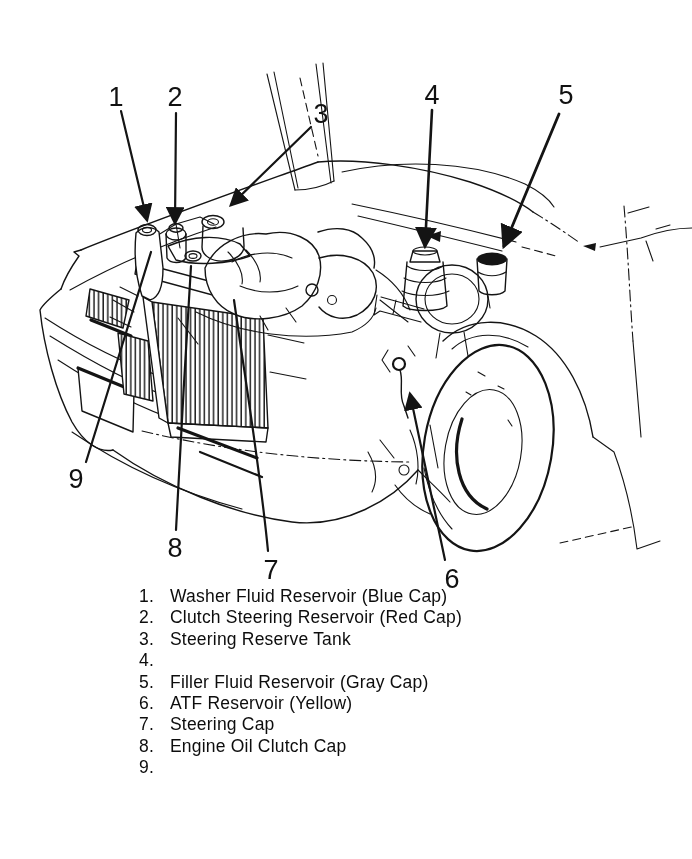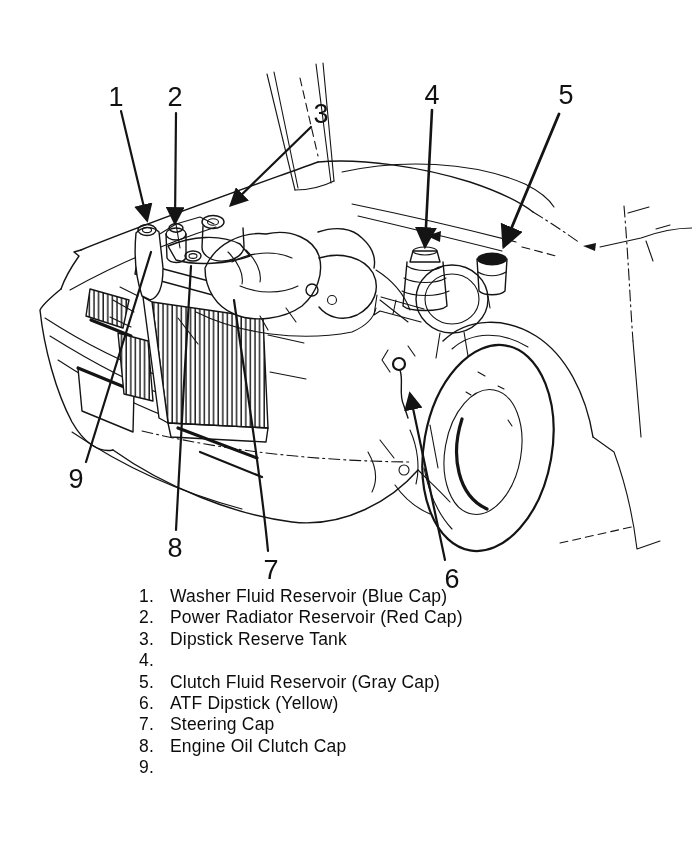--- a/index.html
+++ b/index.html
@@ -243,36 +243,36 @@
     </g>
   </svg>
 
   <div class="legend">
     <div class="legend-row">
       <span class="legend-num">1.</span>
       <span class="legend-label">Washer Fluid Reservoir (Blue Cap)</span>
     </div>
     <div class="legend-row">
       <span class="legend-num">2.</span>
-      <span class="legend-label">Power Radiator Reservoir (Red Cap)</span>
+      <span class="legend-label">Clutch Steering Reservoir (Red Cap)</span>
     </div>
     <div class="legend-row">
       <span class="legend-num">3.</span>
-      <span class="legend-label">Dipstick Reserve Tank</span>
+      <span class="legend-label">Steering Reserve Tank</span>
     </div>
     <div class="legend-row">
       <span class="legend-num">4.</span>
     </div>
     <div class="legend-row">
       <span class="legend-num">5.</span>
-      <span class="legend-label">Clutch Fluid Reservoir (Gray Cap)</span>
+      <span class="legend-label">Filler Fluid Reservoir (Gray Cap)</span>
     </div>
     <div class="legend-row">
       <span class="legend-num">6.</span>
-      <span class="legend-label">ATF Dipstick (Yellow)</span>
+      <span class="legend-label">ATF Reservoir (Yellow)</span>
     </div>
     <div class="legend-row">
       <span class="legend-num">7.</span>
       <span class="legend-label">Steering Cap</span>
     </div>
     <div class="legend-row">
       <span class="legend-num">8.</span>
       <span class="legend-label">Engine Oil Clutch Cap</span>
     </div>
     <div class="legend-row">

